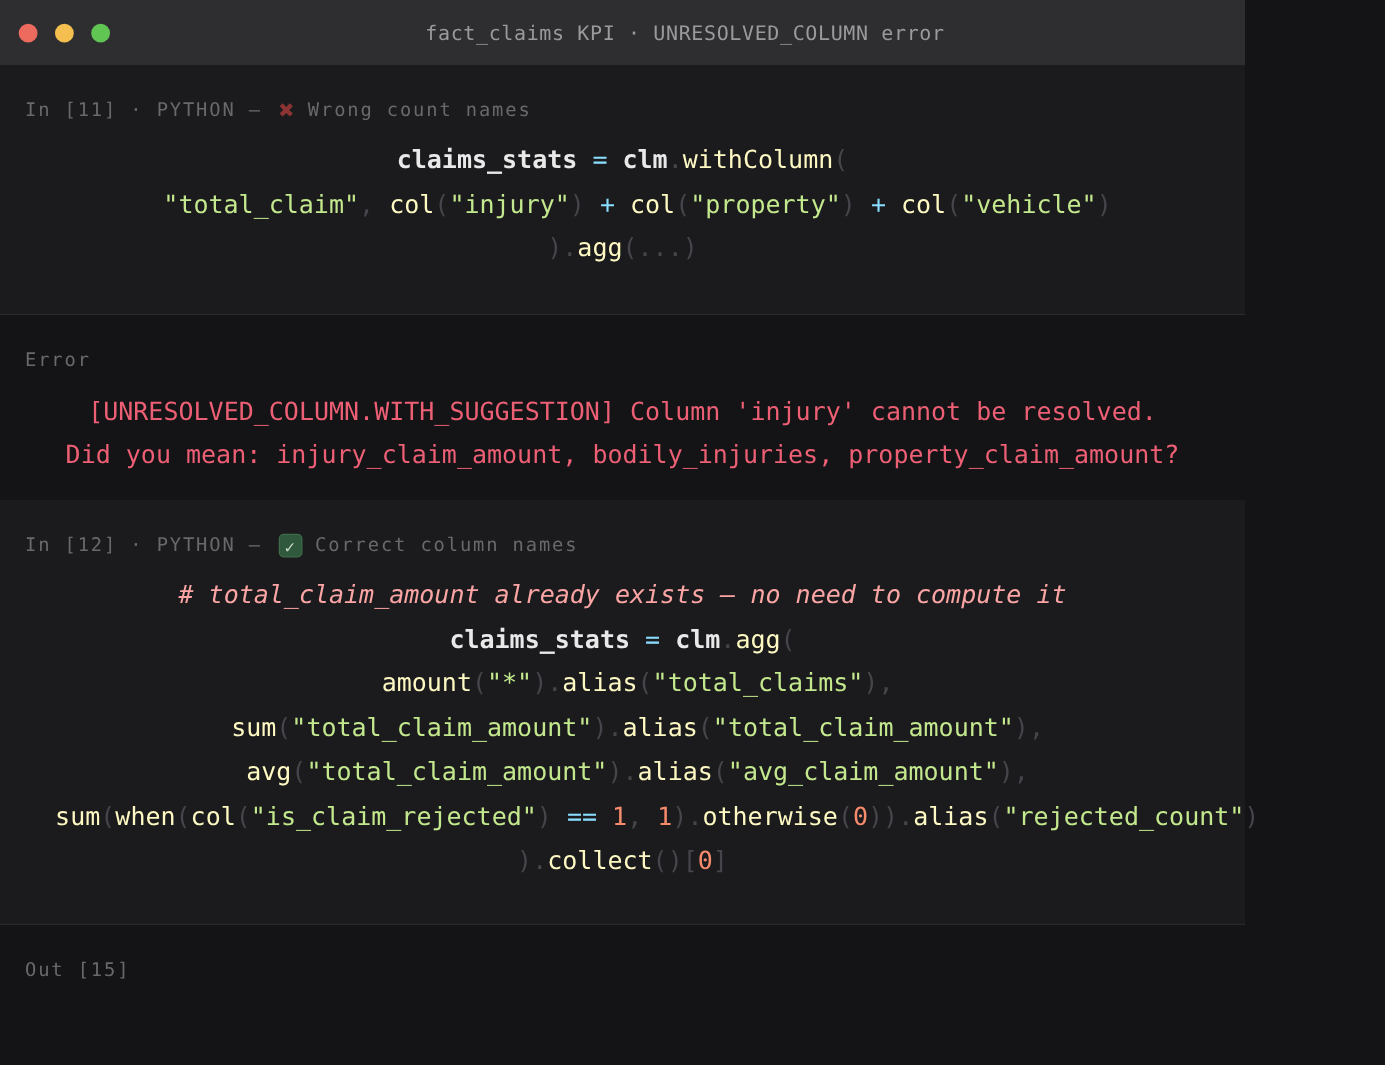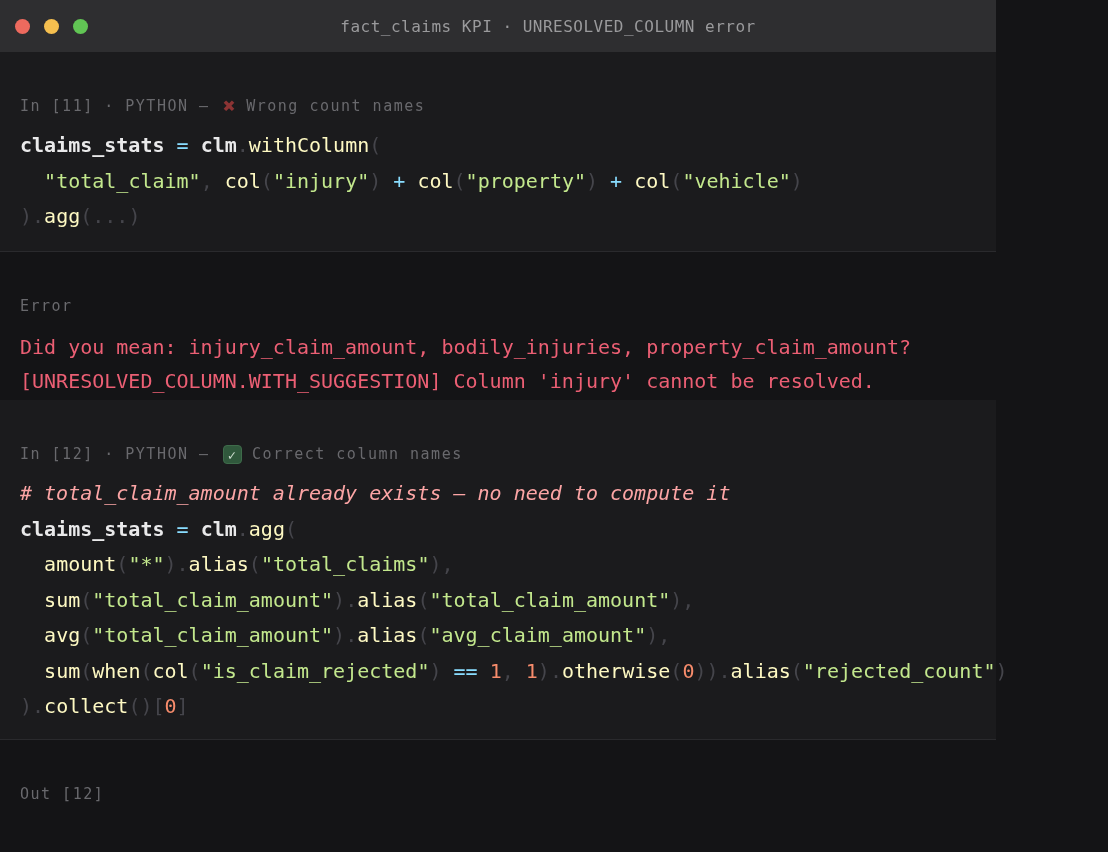--- a/index.html
+++ b/index.html
@@ -22,21 +22,21 @@
   .light-close { background: #ed6a5e; }
   .light-min   { background: #f5bf4f; }
   .light-zoom  { background: #61c554; }
   .titlebar-title {
     flex: 1; text-align: center;
     color: #9a9a9c; font-size: 16px; letter-spacing: 0.5px;
     white-space: pre;
   }
 
   
-  .section { padding: 44px 20px 0 20px; }
+  .section { padding: 26px 20px 0 20px; text-align: center; }
   .cell {
     background: #1b1b1d;
     border-bottom: 1px solid #2a2a2d;
   }
   .cell-1 { height: 200px; }
   .cell-2 { height: 340px; }
   .block  { background: #141416; }
   .error-block { height: 148px; }
   .out-block   { height: 112px; }
 
@@ -104,22 +104,22 @@
     <div class="code">
       <div class="code-line"><span class="tk-var">claims_stats</span><span class="tk-plain"> </span><span class="tk-op">=</span><span class="tk-plain"> </span><span class="tk-var">clm</span><span class="tk-punc">.</span><span class="tk-kw">withColumn</span><span class="tk-punc">(</span></div>
       <div class="code-line"><span class="tk-plain">  </span><span class="tk-str">"total_claim"</span><span class="tk-punc">,</span><span class="tk-plain"> </span><span class="tk-kw">col</span><span class="tk-punc">(</span><span class="tk-str">"injury"</span><span class="tk-punc">)</span><span class="tk-plain"> </span><span class="tk-op">+</span><span class="tk-plain"> </span><span class="tk-kw">col</span><span class="tk-punc">(</span><span class="tk-str">"property"</span><span class="tk-punc">)</span><span class="tk-plain"> </span><span class="tk-op">+</span><span class="tk-plain"> </span><span class="tk-kw">col</span><span class="tk-punc">(</span><span class="tk-str">"vehicle"</span><span class="tk-punc">)</span></div>
       <div class="code-line"><span class="tk-punc">).</span><span class="tk-kw">agg</span><span class="tk-punc">(...)</span></div>
     </div>
   </div>
 
   <div class="section block error-block">
     <div class="sec-header">Error</div>
     <div class="err-lines">
+      <div class="err-line">[UNRESOLVED_COLUMN.WITH_SUGGESTION] Column 'injury' cannot be resolved.</div>
       <div class="err-line">Did you mean: injury_claim_amount, bodily_injuries, property_claim_amount?</div>
-      <div class="err-line">[UNRESOLVED_COLUMN.WITH_SUGGESTION] Column 'injury' cannot be resolved.</div>
     </div>
   </div>
 
   <div class="section cell cell-2">
     <div class="sec-header">
       <span>In [12] · PYTHON — </span>
       <span class="icon-check"></span>
       <span>Correct column names</span>
     </div>
     <div class="code">
@@ -127,16 +127,16 @@
       <div class="code-line"><span class="tk-var">claims_stats</span><span class="tk-plain"> </span><span class="tk-op">=</span><span class="tk-plain"> </span><span class="tk-var">clm</span><span class="tk-punc">.</span><span class="tk-kw">agg</span><span class="tk-punc">(</span></div>
       <div class="code-line"><span class="tk-plain">  </span><span class="tk-kw">amount</span><span class="tk-punc">(</span><span class="tk-str">"*"</span><span class="tk-punc">).</span><span class="tk-kw">alias</span><span class="tk-punc">(</span><span class="tk-str">"total_claims"</span><span class="tk-punc">),</span></div>
       <div class="code-line"><span class="tk-plain">  </span><span class="tk-kw">sum</span><span class="tk-punc">(</span><span class="tk-str">"total_claim_amount"</span><span class="tk-punc">).</span><span class="tk-kw">alias</span><span class="tk-punc">(</span><span class="tk-str">"total_claim_amount"</span><span class="tk-punc">),</span></div>
       <div class="code-line"><span class="tk-plain">  </span><span class="tk-kw">avg</span><span class="tk-punc">(</span><span class="tk-str">"total_claim_amount"</span><span class="tk-punc">).</span><span class="tk-kw">alias</span><span class="tk-punc">(</span><span class="tk-str">"avg_claim_amount"</span><span class="tk-punc">),</span></div>
       <div class="code-line"><span class="tk-plain">  </span><span class="tk-kw">sum</span><span class="tk-punc">(</span><span class="tk-kw">when</span><span class="tk-punc">(</span><span class="tk-kw">col</span><span class="tk-punc">(</span><span class="tk-str">"is_claim_rejected"</span><span class="tk-punc">)</span><span class="tk-plain"> </span><span class="tk-op">==</span><span class="tk-plain"> </span><span class="tk-num">1</span><span class="tk-punc">,</span><span class="tk-plain"> </span><span class="tk-num">1</span><span class="tk-punc">).</span><span class="tk-kw">otherwise</span><span class="tk-punc">(</span><span class="tk-num">0</span><span class="tk-punc">)).</span><span class="tk-kw">alias</span><span class="tk-punc">(</span><span class="tk-str">"rejected_count"</span><span class="tk-punc">)</span></div>
       <div class="code-line"><span class="tk-punc">).</span><span class="tk-kw">collect</span><span class="tk-punc">()[</span><span class="tk-num">0</span><span class="tk-punc">]</span></div>
     </div>
   </div>
 
   <div class="section block out-block">
-    <div class="sec-header">Out [12]</div>
+    <div class="sec-header">Out [15]</div>
   </div>
 
 </div>
 
 </body></html>

